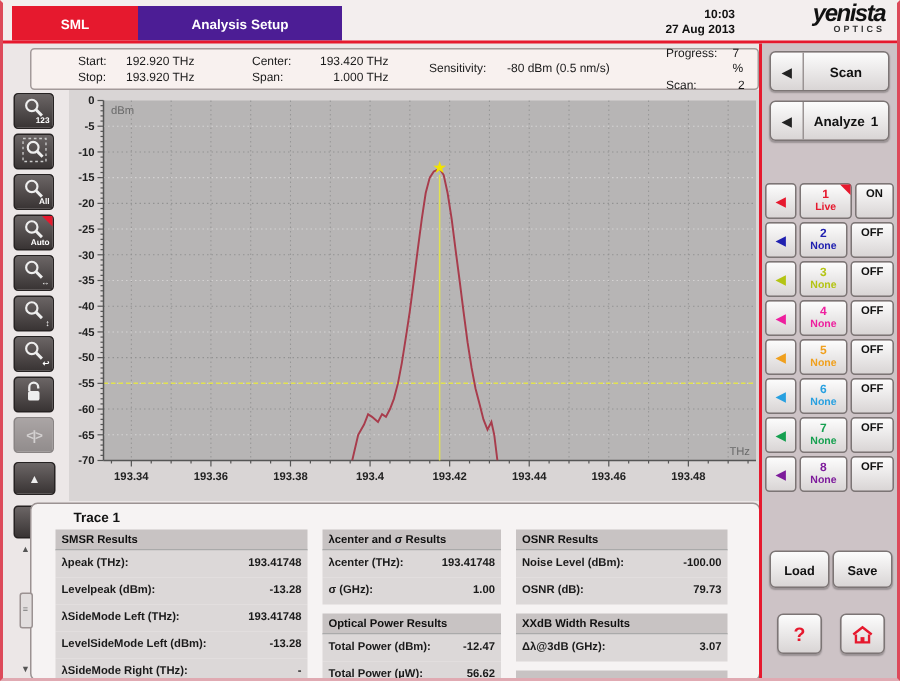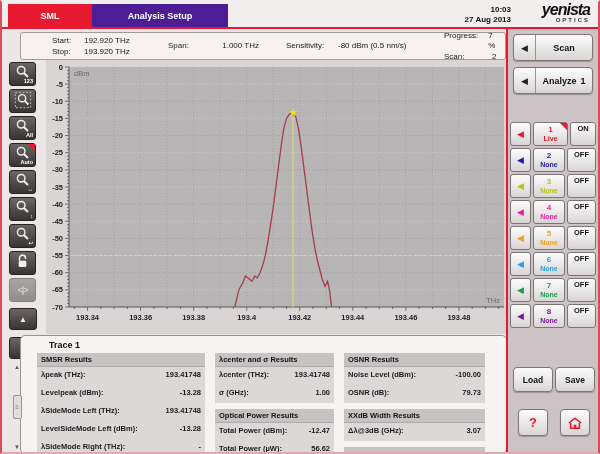--- a/index.html
+++ b/index.html
@@ -6,21 +6,21 @@
   *{box-sizing:border-box;font-family:"Liberation Sans",sans-serif;}
   .window{position:relative;width:600px;height:454px;background:#ece7e7;overflow:hidden;
     border-left:2px solid #dd4a5a;border-right:2px solid #dd4a5a;border-bottom:2px solid #e0aab2;border-top:2px solid #f3eeee;}
   
   .topbar{position:absolute;left:0;top:0;right:0;height:25px;background:#f3eeee;}
   .tab{position:absolute;top:2px;height:23px;color:#fff;font-size:9px;font-weight:bold;
        display:flex;align-items:center;justify-content:center;cursor:pointer;}
   .tab-sml{left:6px;width:84px;background:#e6192e;}
   .tab-analysis{left:90px;width:136px;background:#4c1d95;}
   .accent-line{position:absolute;left:0;top:25px;right:0;height:2px;background:#e6192e;}
-  .clock{position:absolute;top:3px;right:87px;width:80px;text-align:right;font-size:8px;font-weight:bold;color:#111;line-height:10px;}
+  .clock{position:absolute;top:3px;right:108px;width:80px;text-align:right;font-size:8px;font-weight:bold;color:#111;line-height:10px;}
   .logo{position:absolute;top:1px;right:8px;width:86px;text-align:right;line-height:13px;}
   .logo .brand{font-size:16px;font-weight:bold;font-style:italic;color:#111;letter-spacing:-1px;}
   .logo .brand::first-letter{color:#e6192e;}
   .logo .sub{display:block;font-size:6px;font-weight:bold;color:#333;letter-spacing:2px;margin-top:-2px;}
   
   .statusbar{position:absolute;left:18px;top:30px;width:486px;height:28px;background:#f8f1ef;
     border:1px solid #a39a9a;border-radius:3px;display:flex;align-items:center;padding:2px 4px;}
   .status-col{display:flex;flex-direction:column;justify-content:center;gap:1px;}
   .status-row{display:flex;font-size:8px;font-weight:normal;color:#1a1a1a;line-height:10px;padding-left:27px;}
   .status-col:nth-child(1) .status-label{width:32px;}
@@ -110,20 +110,24 @@
         <div class="status-row">
           <span class="status-label">Start:</span>
           <span class="status-value">192.920 THz</span>
         </div>
         <div class="status-row">
           <span class="status-label">Stop:</span>
           <span class="status-value">193.920 THz</span>
         </div>
       </div>
       <div class="status-col">
+        <div class="status-row">
+          <span class="status-label">Center:</span>
+          <span class="status-value">193.420 THz</span>
+        </div>
         <div class="status-row">
           <span class="status-label">Span:</span>
           <span class="status-value">1.000 THz</span>
         </div>
       </div>
       <div class="status-col">
         <div class="status-row">
           <span class="status-label">Sensitivity:</span>
           <span class="status-value">-80 dBm (0.5 nm/s)</span>
         </div>

